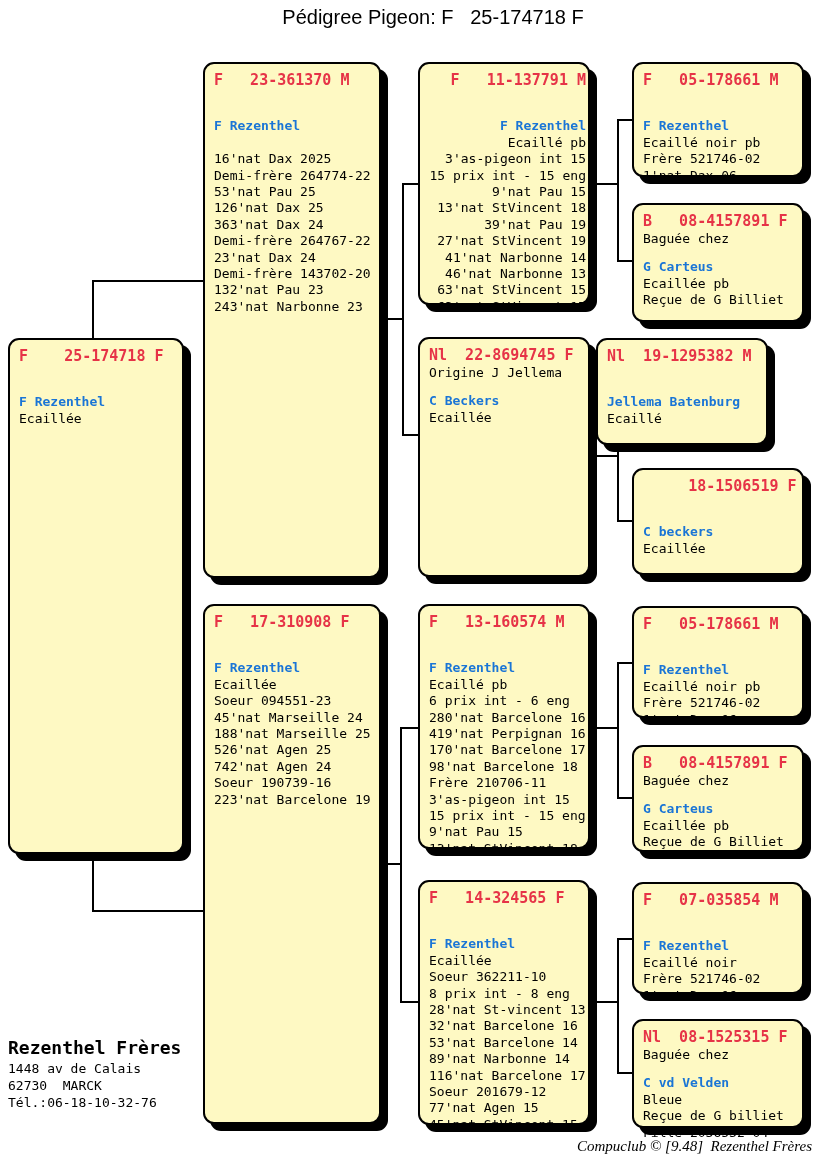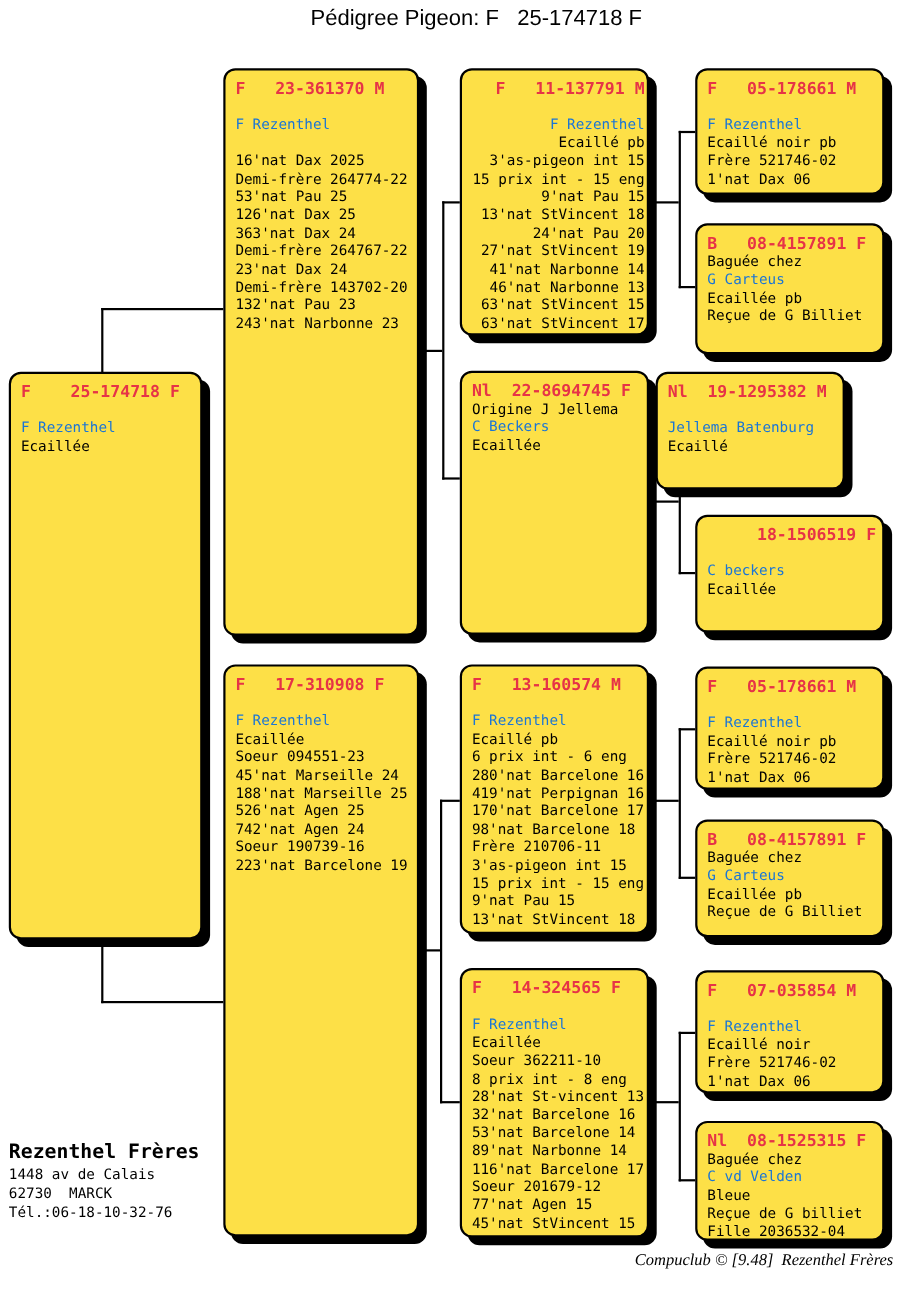--- a/index.html
+++ b/index.html
@@ -6,32 +6,32 @@
   #page{
     position:relative;width:816px;height:1172px;background:#fff;overflow:hidden;
     font-family:"DejaVu Sans Mono",monospace;color:#000;
   }
   #page-title{
     position:absolute;left:0;top:6px;width:780px;text-align:center;
     font-family:"Liberation Sans",sans-serif;font-size:20px;color:#000;white-space:pre;padding-left:43px;
   }
   .seg{position:absolute;background:#000;z-index:1;}
   .pbox{
-    position:absolute;background:#fde047;border:2px solid #000;border-radius:11px;
+    position:absolute;background:#fef9c3;border:2px solid #000;border-radius:11px;
     box-shadow:7px 7px 0 0 #000;z-index:2;box-sizing:border-box;
     padding:7px 2px 0 9px;
   }
   .pbox .hdr{
     font-size:15px;font-weight:bold;color:var(--red,#e63347);
     white-space:pre;height:19px;line-height:19px;
   }
   .pbox .line{
     font-size:13px;white-space:pre;height:16.4px;line-height:16.4px;color:#000;
   }
-  .pbox .line.blue{color:var(--blue,#1a75d6);font-weight:normal;}
+  .pbox .line.blue{color:var(--blue,#1a75d6);font-weight:bold;margin-top:12px;}
   #footer-block{position:absolute;left:8px;top:1036px;}
   #footer-owner{font-size:18px;font-weight:bold;line-height:24px;white-space:pre;}
   .footer-line{font-size:13px;line-height:17px;white-space:pre;}
   #credit{
     position:absolute;left:560px;top:1138px;width:252px;text-align:right;
     font-family:"Liberation Serif",serif;font-style:italic;font-size:15px;white-space:pre;
   }
 </style>
 </head>
 <body>
@@ -104,21 +104,21 @@
       </div>
       <div class="pbox" style="left: 418px; top: 62px; width: 172px; height: 243px; text-align: right;">
         <div class="hdr">F   11-137791 M</div>
         <div class="line">&nbsp;</div>
         <div class="line blue">F Rezenthel</div>
         <div class="line">Ecaillé pb</div>
         <div class="line">3'as-pigeon int 15</div>
         <div class="line">15 prix int - 15 eng</div>
         <div class="line">9'nat Pau 15</div>
         <div class="line">13'nat StVincent 18</div>
-        <div class="line">24'nat Pau 20</div>
+        <div class="line">39'nat Pau 19</div>
         <div class="line">27'nat StVincent 19</div>
         <div class="line">41'nat Narbonne 14</div>
         <div class="line">46'nat Narbonne 13</div>
         <div class="line">63'nat StVincent 15</div>
         <div class="line">63'nat StVincent 17</div>
       </div>
       <div class="pbox" style="left: 418px; top: 337px; width: 172px; height: 240px;">
         <div class="hdr">Nl  22-8694745 F</div>
         <div class="line">Origine J Jellema</div>
         <div class="line blue">C Beckers</div>

